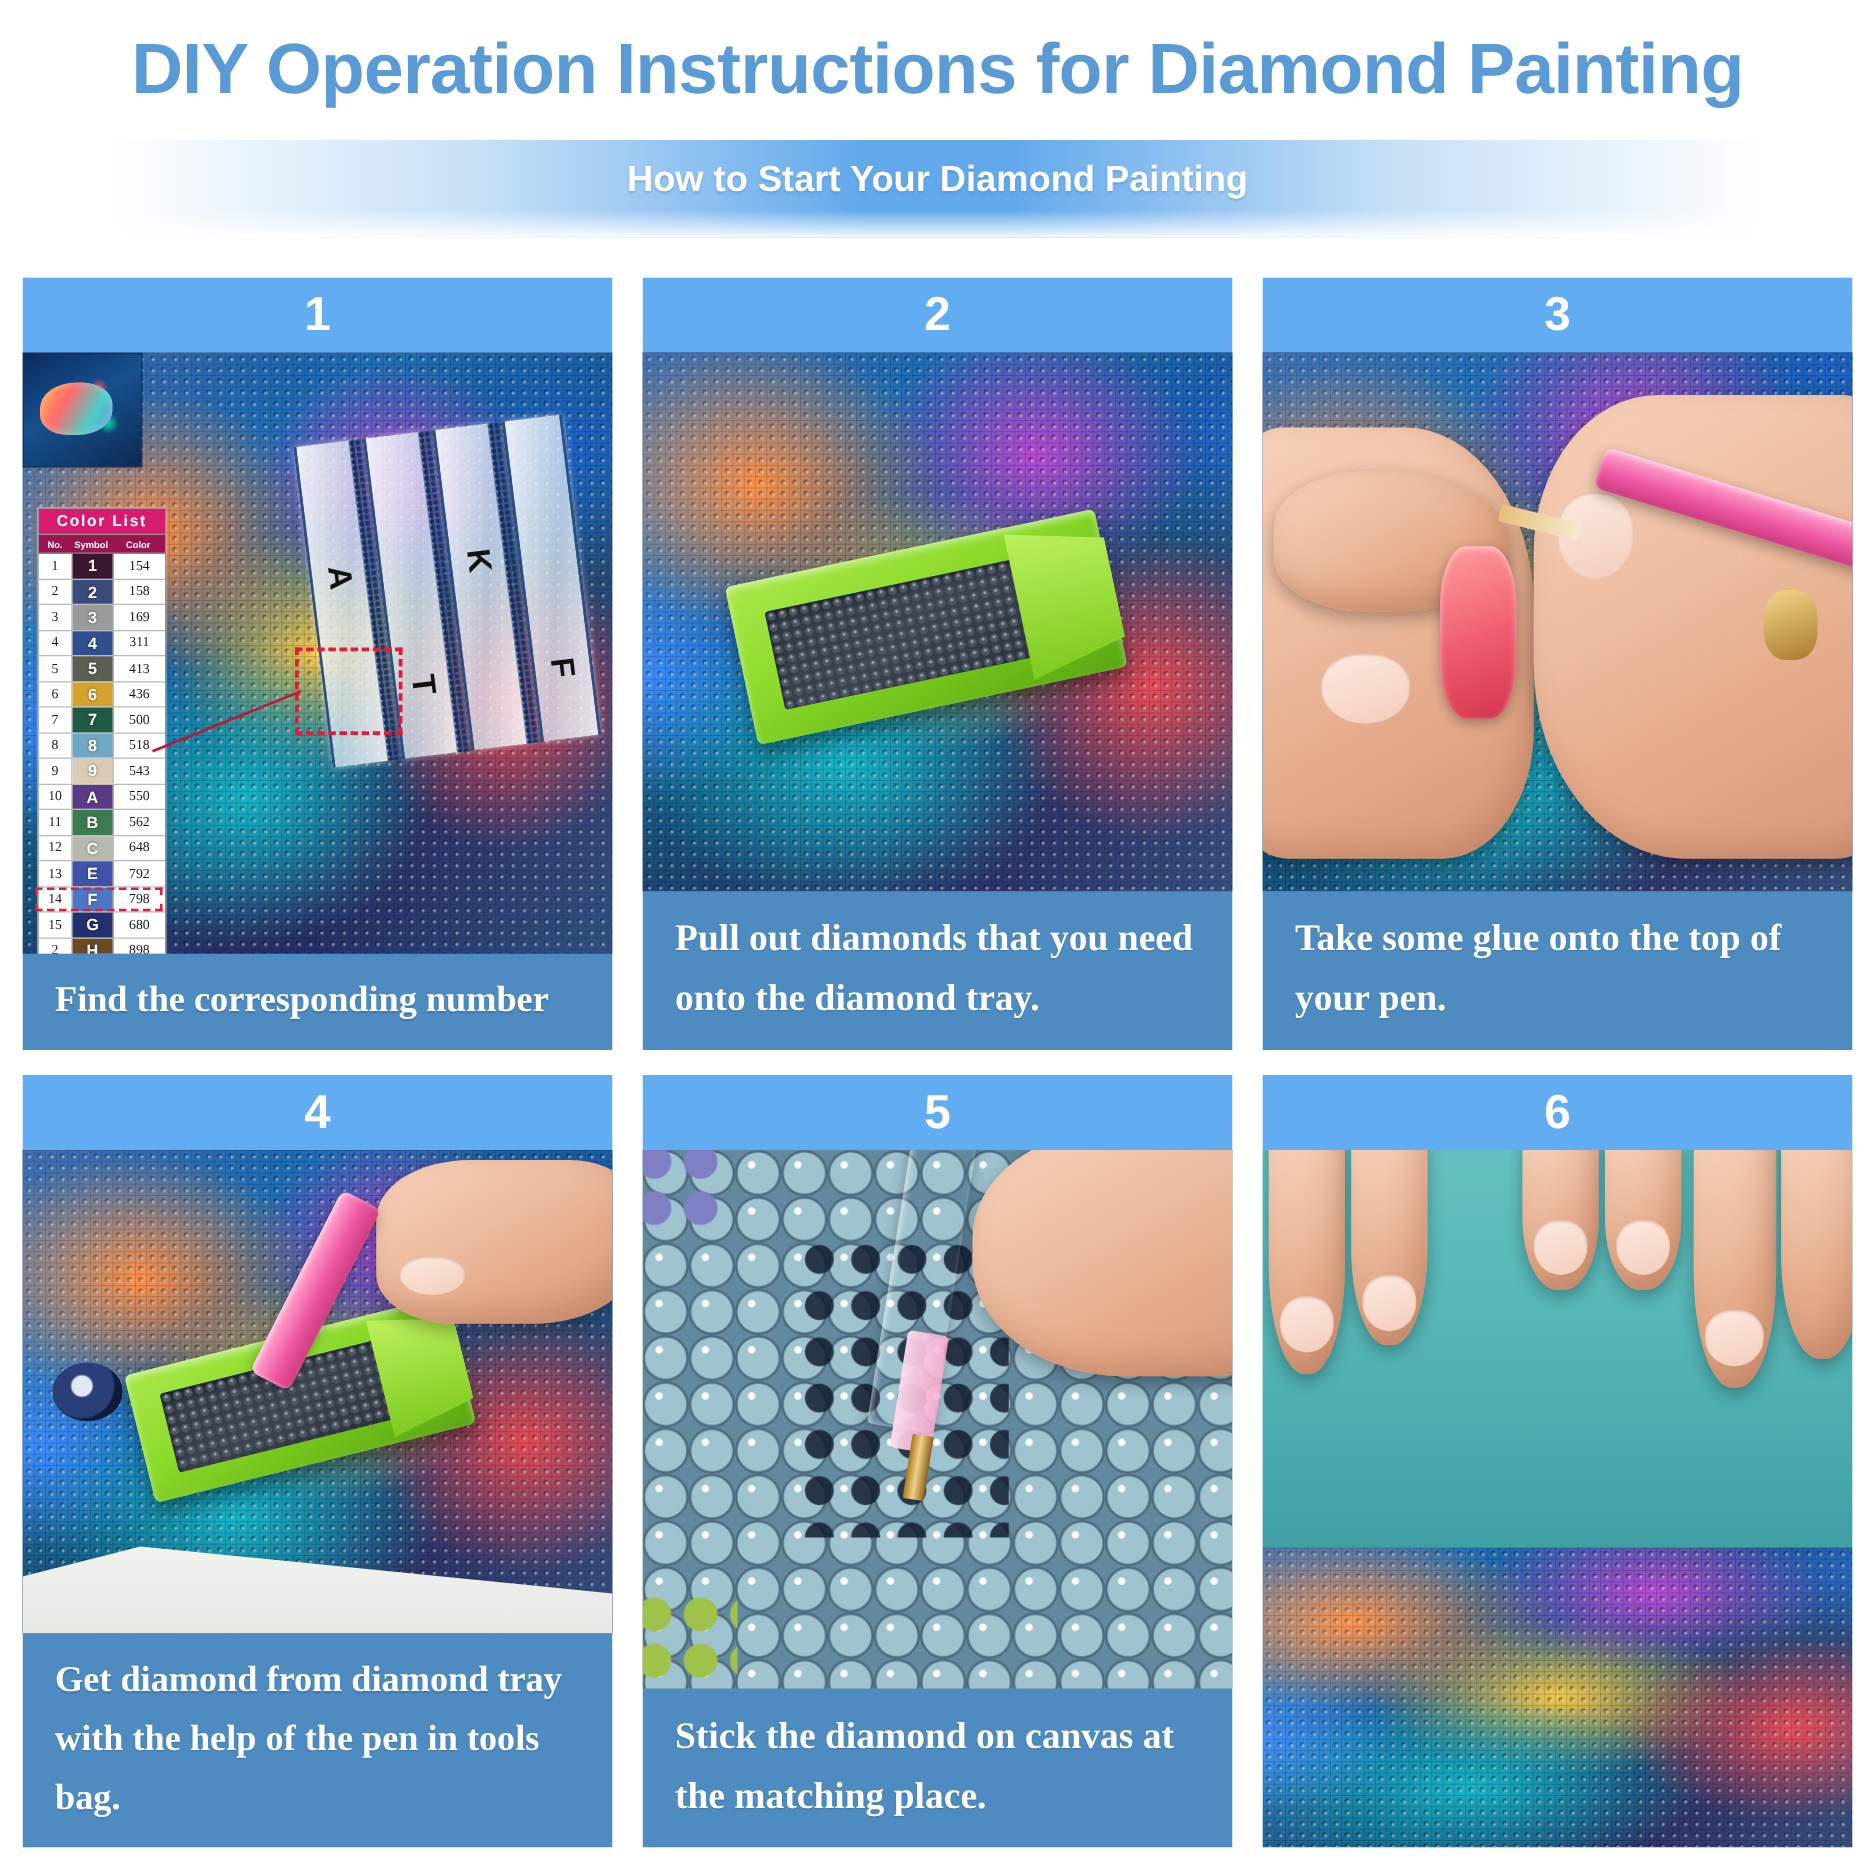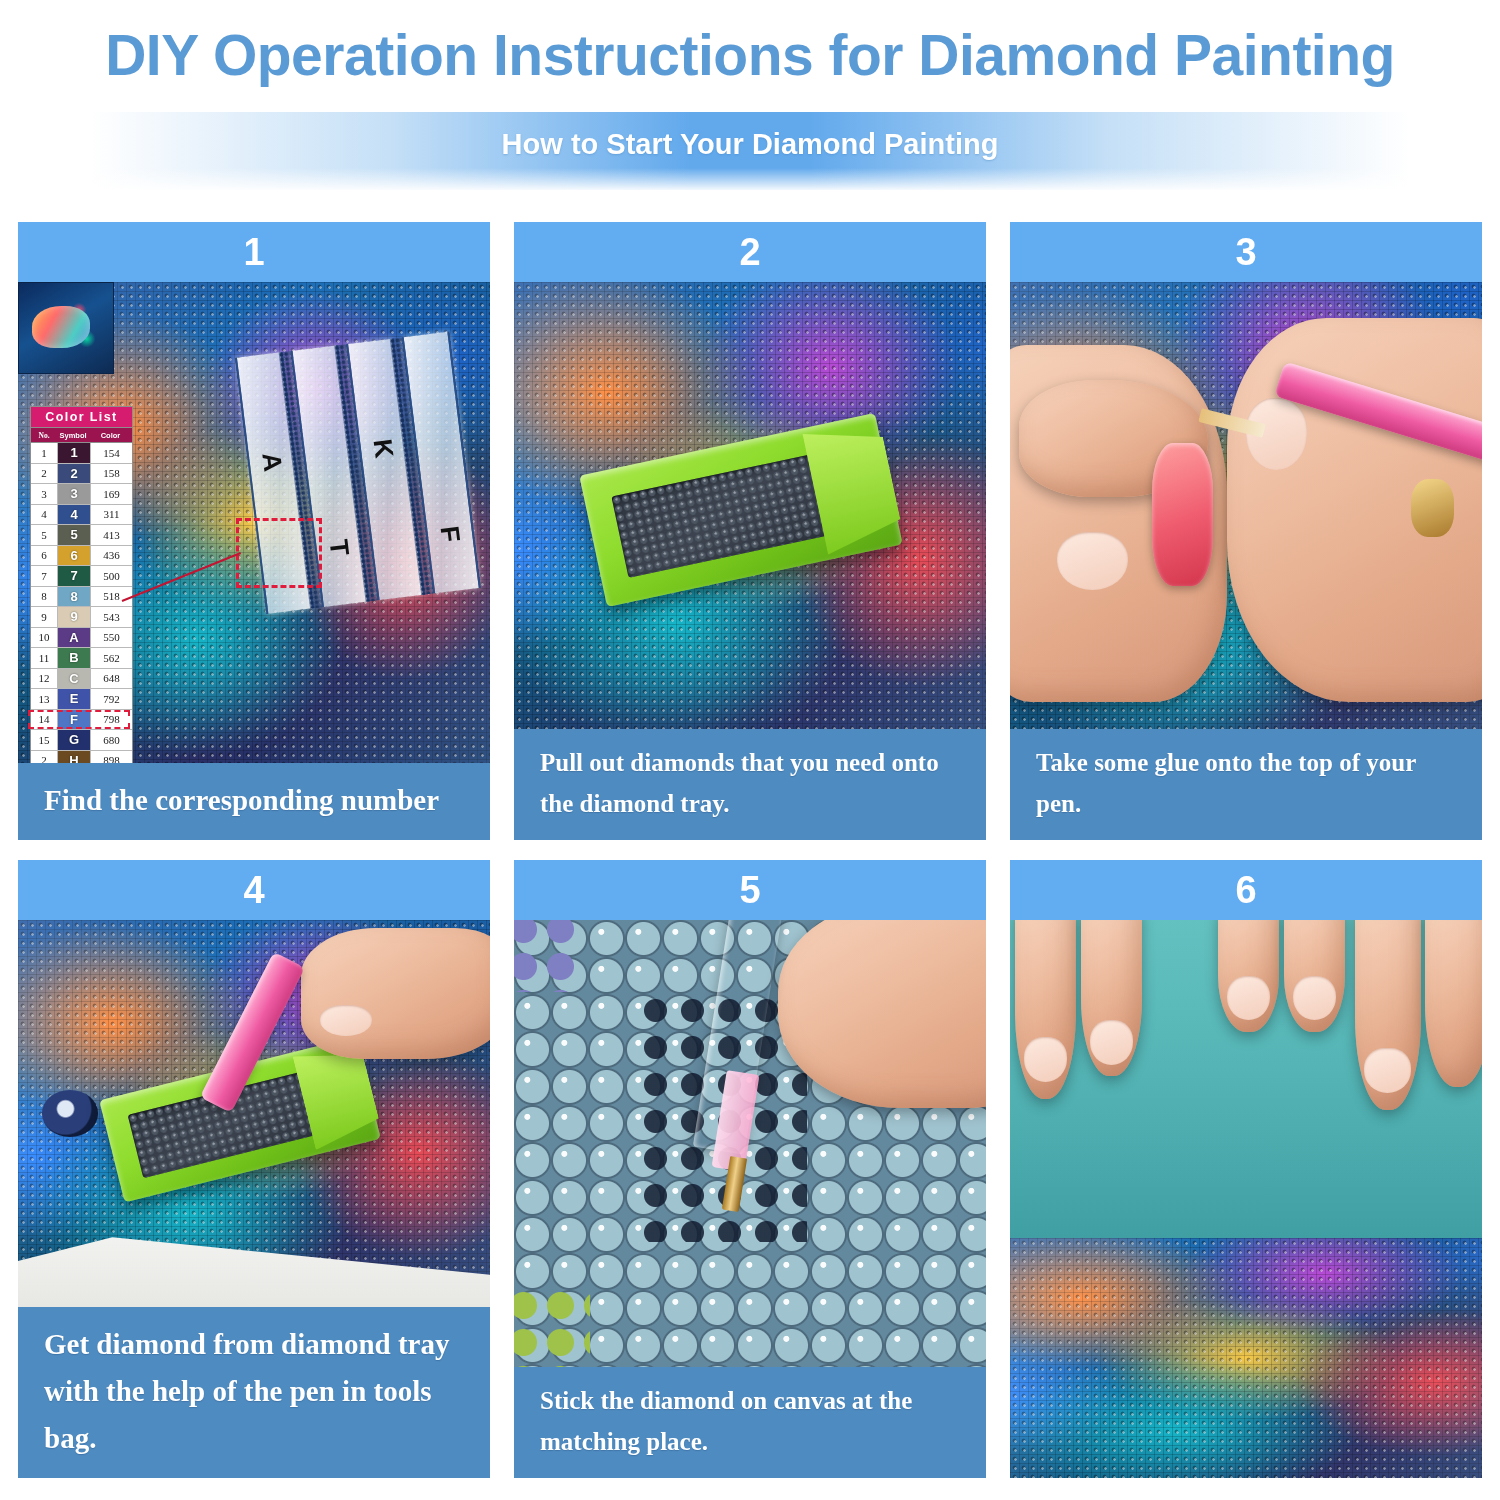--- a/index.html
+++ b/index.html
@@ -69,21 +69,21 @@
   .caption{
     flex:0 0 auto;background:#4e8bc0;
     color:#ffffff;
     font-family:"Liberation Serif", serif;
     font-weight:700;
     padding:14px 26px 16px 26px;
     line-height:1.62;
     text-shadow:0 1px 1px rgba(40,80,130,0.35);
   }
   .cap-lg{font-size:29px;}
-  .cap-md{font-size:25px;}
+  .cap-md{font-size:30px;}
   .cap-sm{font-size:29px;}
 
   
   .mosaic{position:absolute;inset:0;}
   .mos-base{
     position:absolute;inset:0;
     background:
       radial-gradient(ellipse 45% 38% at 22% 30%, #ff8a3d 0%, rgba(255,138,61,0) 62%),
       radial-gradient(ellipse 40% 34% at 63% 22%, #b84ad6 0%, rgba(184,74,214,0) 60%),
       radial-gradient(ellipse 38% 40% at 82% 58%, #e8434f 0%, rgba(232,67,79,0) 62%),
@@ -137,21 +137,21 @@
     font-family:"Liberation Sans", sans-serif;
     margin-top:32px;
   }
   .clist-title{
     background:#d61c6e;color:#ffffff;text-align:center;
     font-size:12.5px;font-weight:700;letter-spacing:1.4px;
     padding:3px 0 3px 0;border-bottom:1px solid #8e8e8e;
   }
   .clist-sub{display:flex;background:#9b1450;color:#ffffff;border-bottom:1px solid #8e8e8e;}
   .clist-sub div{font-size:7.5px;font-weight:700;text-align:center;padding:2.5px 0;}
-  .col-no{width:26px;flex:0 0 26px;font-family:Liberation Serif, serif;}
+  .col-no{width:26px;flex:0 0 26px;}
   .col-sym{width:32px;flex:0 0 32px;}
   .col-col{flex:1 1 auto;}
   .clist-row{display:flex;border-bottom:1px solid #b9b9b9;height:19.5px;align-items:stretch;position:relative;}
   .clist-row .cno{
     width:26px;flex:0 0 26px;font-size:11px;color:#1a1a1a;
     display:flex;align-items:center;justify-content:center;
     font-family:"Liberation Serif", serif;
     border-right:1px solid #b9b9b9;
   }
   .clist-row .csym{

